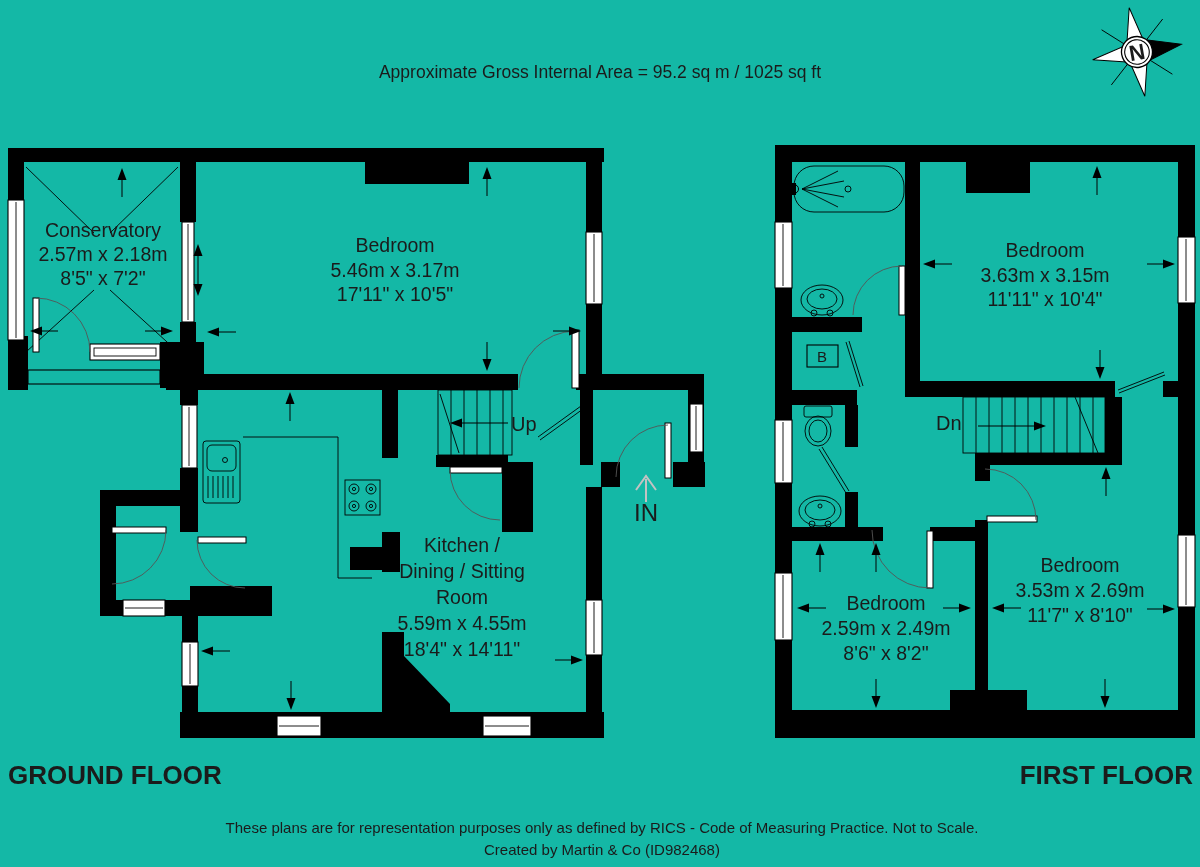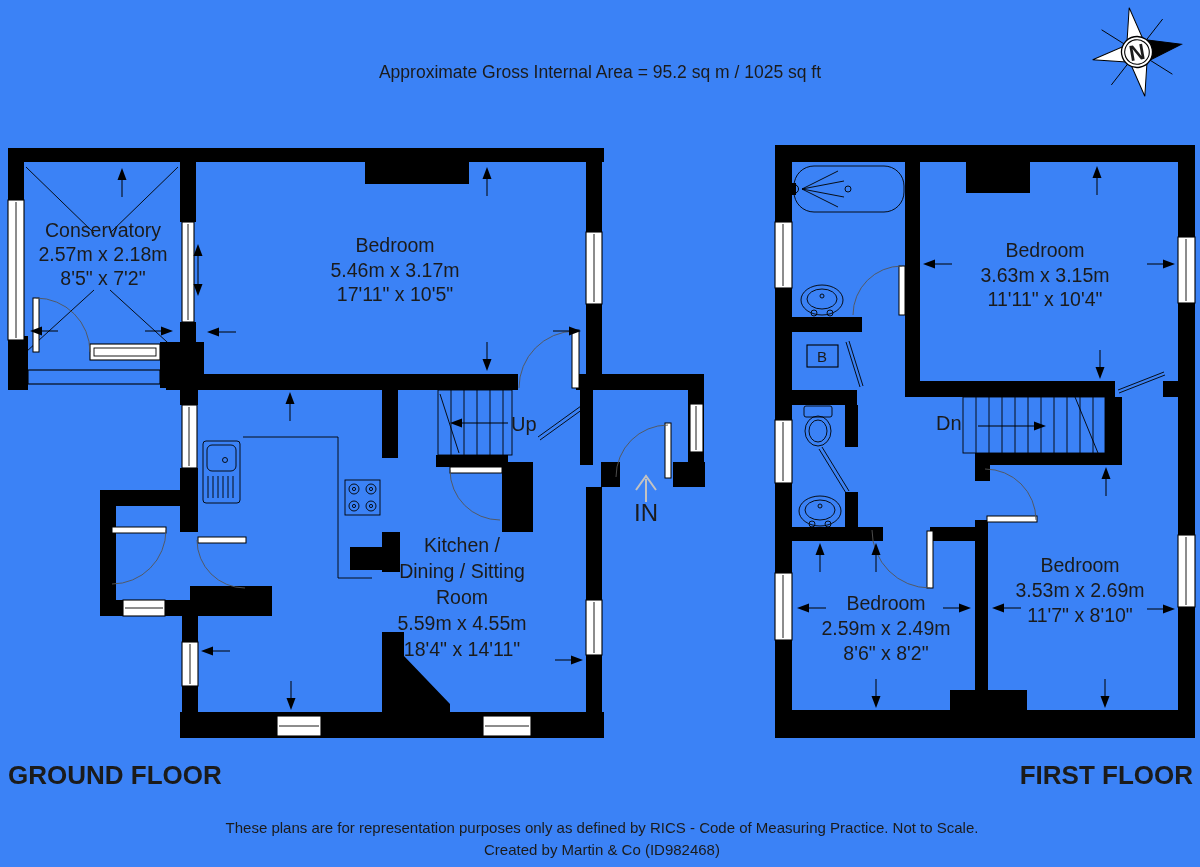--- a/index.html
+++ b/index.html
@@ -1,16 +1,16 @@
 <!DOCTYPE html>
 <html><head>
 <meta charset="utf-8">
 <style>
   html,body{margin:0;padding:0;background:#fff;}
-  .page{position:relative;width:1200px;height:867px;background:#3b82f6;overflow:hidden;
+  .page{position:relative;width:1200px;height:867px;background:#14b8a6;overflow:hidden;
         font-family:"Liberation Sans", sans-serif;}
   svg{display:block;}
   text{fill:#1b1b1b;font-family:"Liberation Sans", sans-serif;}
   .wall{fill:#000;stroke:none;}
   .thin{fill:none;stroke:#000;stroke-width:1.1;}
   .thin2{fill:none;stroke:#000;stroke-width:0.9;}
   .win{fill:#fff;stroke:#000;stroke-width:1.1;}
   .leaf{fill:#fff;stroke:#000;stroke-width:1;}
   .arc{fill:none;stroke:#555;stroke-width:0.9;}
   .dim{stroke:#000;stroke-width:1;}

